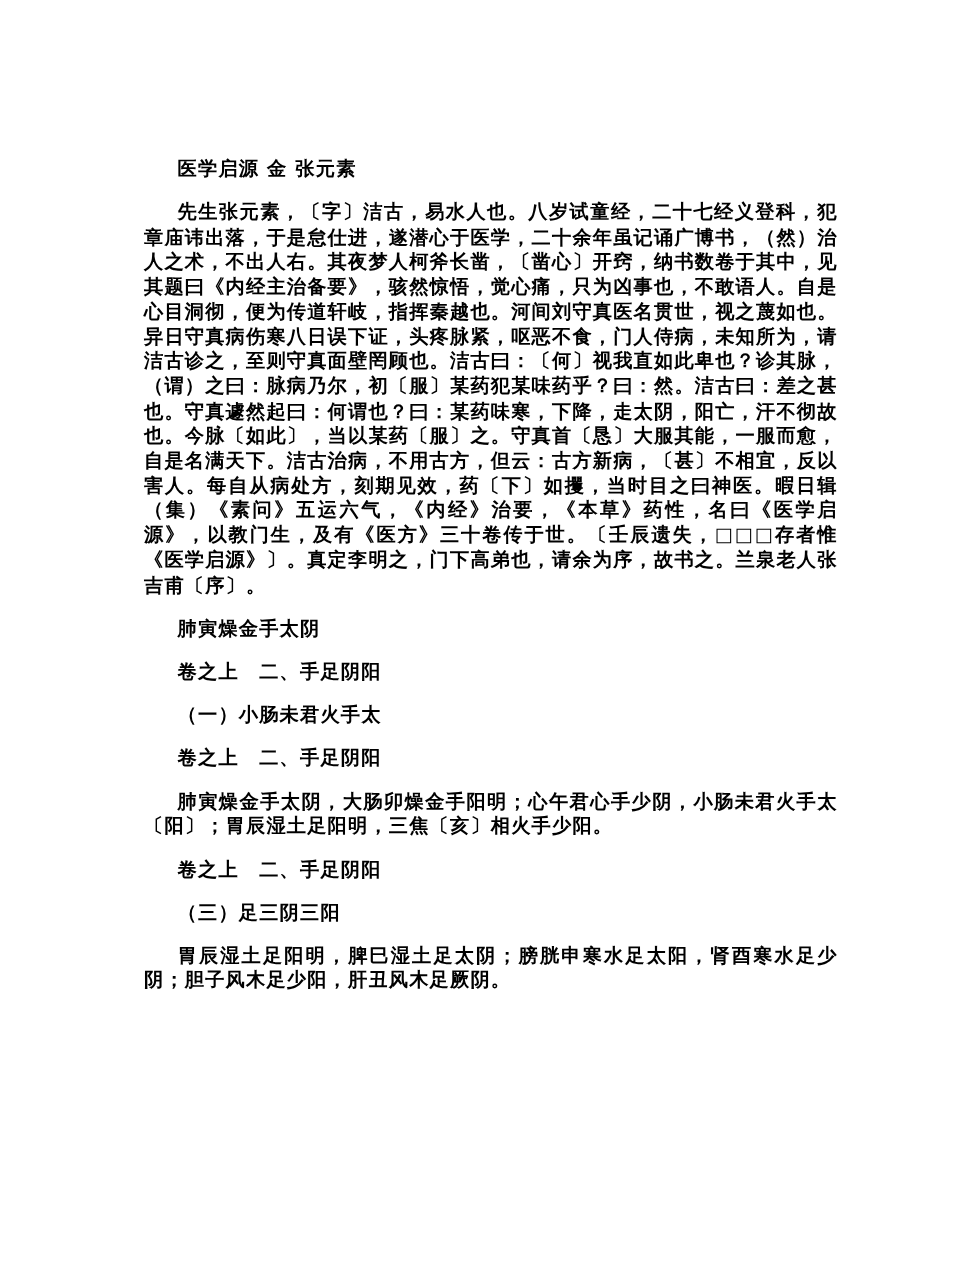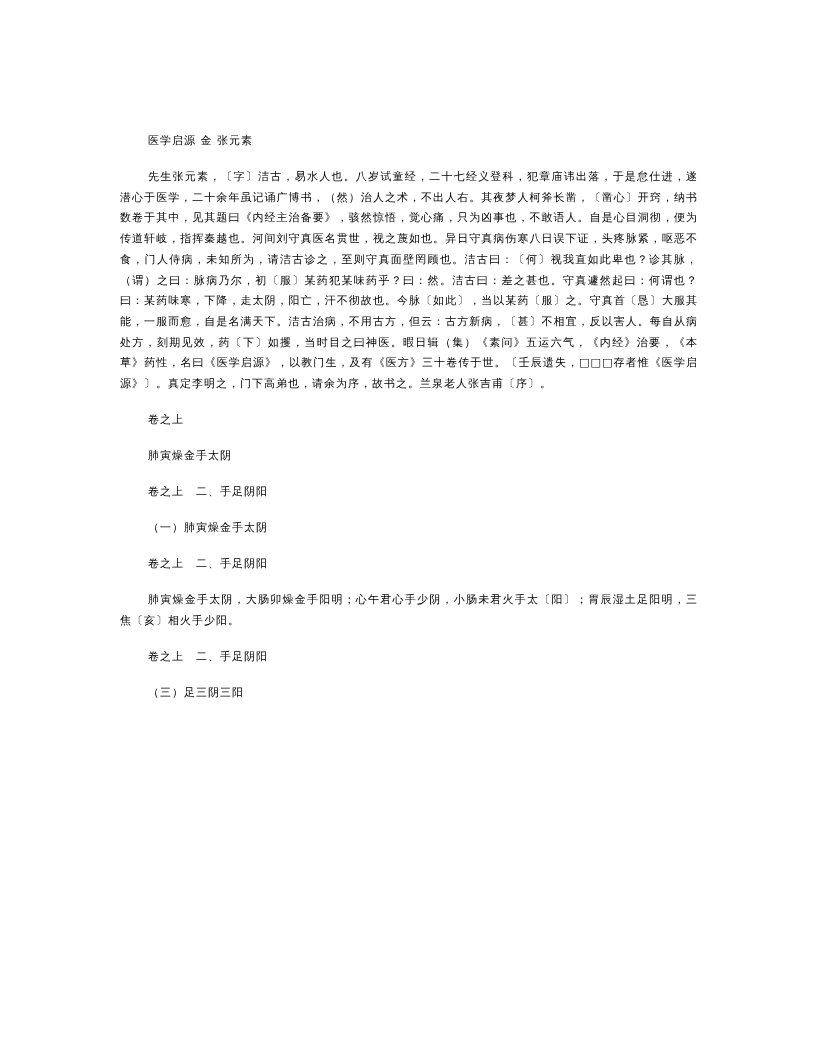--- a/index.html
+++ b/index.html
@@ -16,39 +16,40 @@
       color: #000000;
     }
     .page {
       position: absolute;
       left: 120px;
       top: 131px;
       width: 578px;
     }
     .para {
       margin: 0 0 15.5px 0;
-      font-size: 11px;
+      font-size: 16px;
       line-height: 20.7px;
       text-indent: 28px;
       letter-spacing: 1px;
       text-align: justify;
       word-break: break-all;
       white-space: normal;
+      font-weight: bold;
     }
     .para.heading {
       margin-bottom: 15.3px;
     }
   </style>
 </head>
 <body>
 
 <div class="page">
   <p class="para heading">医学启源  金  张元素</p>
   <p class="para">先生张元素，〔字〕洁古，易水人也。八岁试童经，二十七经义登科，犯章庙讳出落，于是怠仕进，遂潜心于医学，二十余年虽记诵广博书，（然）治人之术，不出人右。其夜梦人柯斧长凿，〔凿心〕开窍，纳书数卷于其中，见其题曰《内经主治备要》，骇然惊悟，觉心痛，只为凶事也，不敢语人。自是心目洞彻，便为传道轩岐，指挥秦越也。河间刘守真医名贯世，视之蔑如也。异日守真病伤寒八日误下证，头疼脉紧，呕恶不食，门人侍病，未知所为，请洁古诊之，至则守真面壁罔顾也。洁古曰：〔何〕视我直如此卑也？诊其脉，（谓）之曰：脉病乃尔，初〔服〕某药犯某味药乎？曰：然。洁古曰：差之甚也。守真遽然起曰：何谓也？曰：某药味寒，下降，走太阴，阳亡，汗不彻故也。今脉〔如此〕，当以某药〔服〕之。守真首〔恳〕大服其能，一服而愈，自是名满天下。洁古治病，不用古方，但云：古方新病，〔甚〕不相宜，反以害人。每自从病处方，刻期见效，药〔下〕如攫，当时目之曰神医。暇日辑（集）《素问》五运六气，《内经》治要，《本草》药性，名曰《医学启源》，以教门生，及有《医方》三十卷传于世。〔壬辰遗失，□□□存者惟《医学启源》〕。真定李明之，门下高弟也，请余为序，故书之。兰泉老人张吉甫〔序〕。</p>
-  <p class="para heading">卷之上</p>
   <p class="para heading">肺寅燥金手太阴</p>
   <p class="para heading">卷之上　二、手足阴阳</p>
-  <p class="para heading">（一）肺寅燥金手太阴</p>
+  <p class="para heading">（一）小肠未君火手太</p>
   <p class="para heading">卷之上　二、手足阴阳</p>
   <p class="para">肺寅燥金手太阴，大肠卯燥金手阳明；心午君心手少阴，小肠未君火手太〔阳〕；胃辰湿土足阳明，三焦〔亥〕相火手少阳。</p>
   <p class="para heading">卷之上　二、手足阴阳</p>
   <p class="para heading">（三）足三阴三阳</p>
+  <p class="para">胃辰湿土足阳明，脾巳湿土足太阴；膀胱申寒水足太阳，肾酉寒水足少阴；胆子风木足少阳，肝丑风木足厥阴。</p>
 </div>
 
 </body></html>

